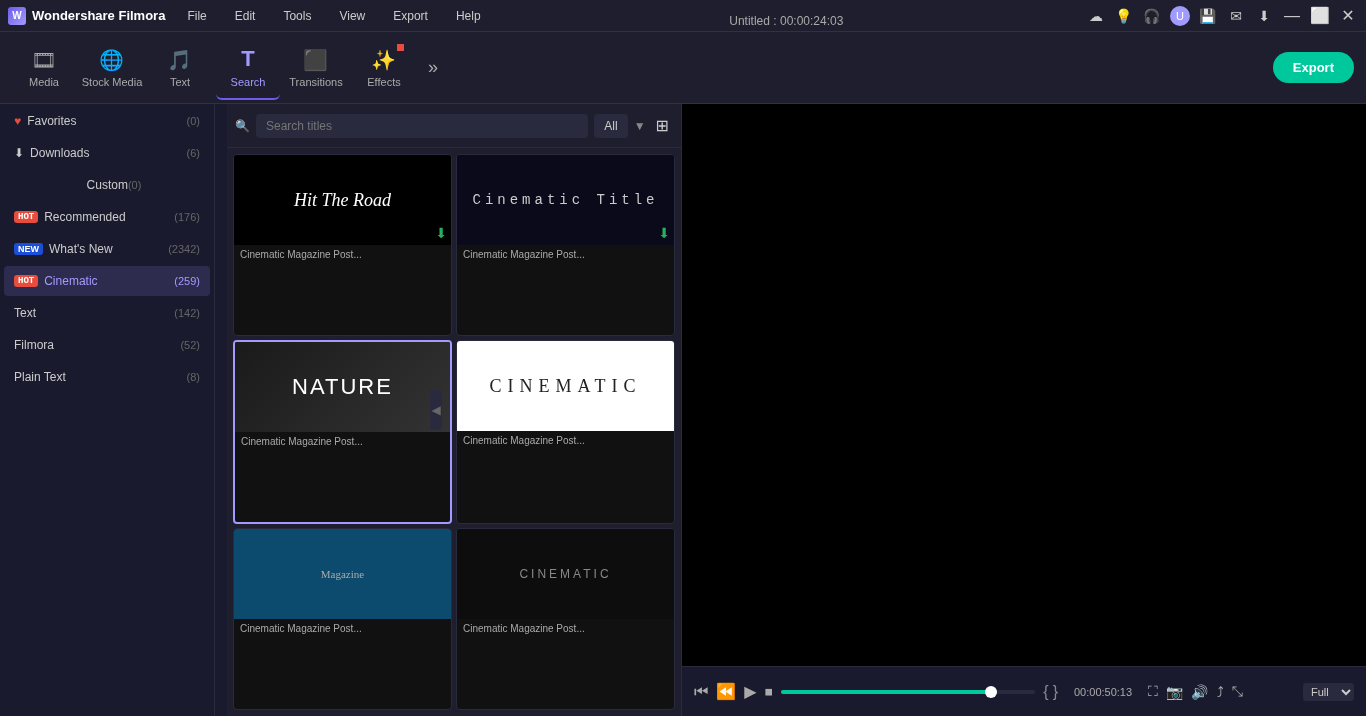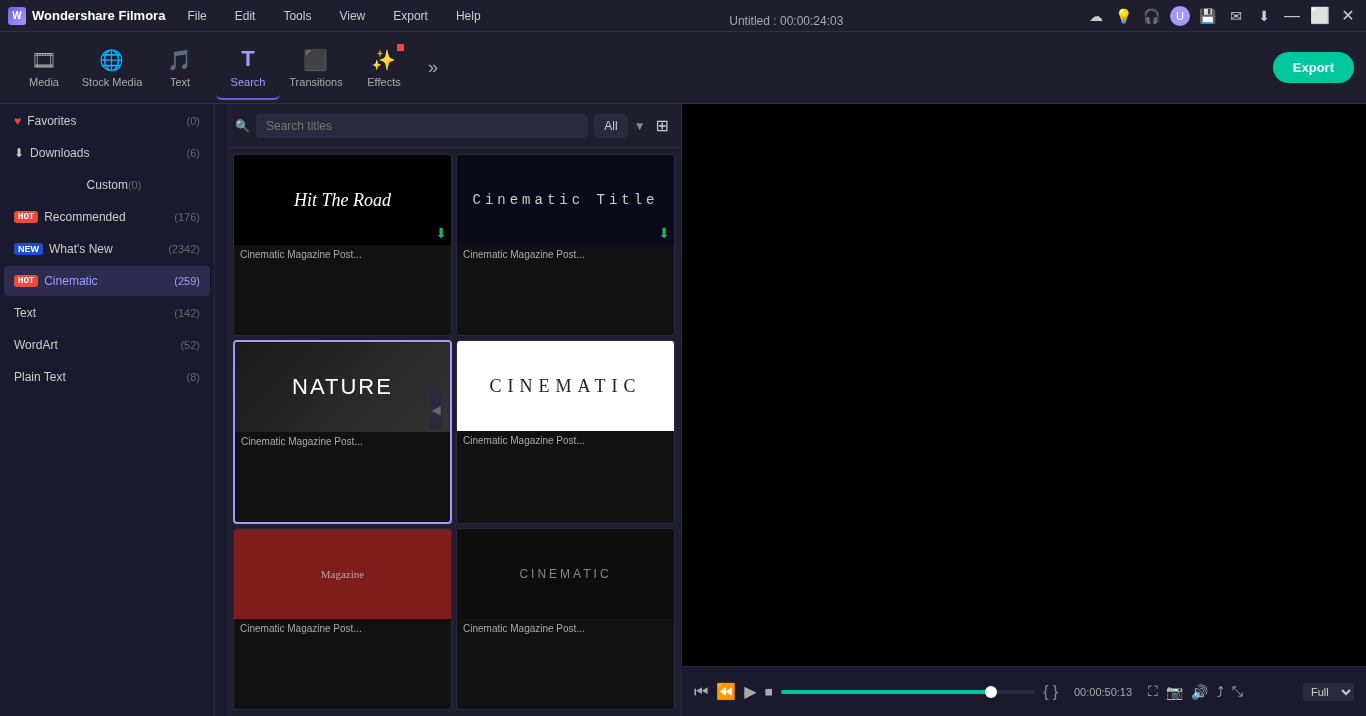--- a/index.html
+++ b/index.html
@@ -185,21 +185,21 @@
       <span class="sidebar-count" style="color:#a29bfe;">(259)</span>
     </div>
     <div class="sidebar-item">
       <div class="sidebar-item-left">
         <span>Text</span>
       </div>
       <span class="sidebar-count">(142)</span>
     </div>
     <div class="sidebar-item">
       <div class="sidebar-item-left">
-        <span>WordArt</span>
+        <span>Filmora</span>
       </div>
       <span class="sidebar-count">(52)</span>
     </div>
     <div class="sidebar-item">
       <div class="sidebar-item-left">
         <span>Plain Text</span>
       </div>
       <span class="sidebar-count">(8)</span>
     </div>
   </div>
@@ -240,21 +240,21 @@
       </div>
 
       <div class="title-card">
         <div class="title-card-img card-cinematic-white">
           <span class="title-text-cinematic-white">CINEMATIC</span>
         </div>
         <div class="title-card-name">Cinematic Magazine Post...</div>
       </div>
 
       <div class="title-card">
-        <div class="title-card-img" style="background:#7f1d1d;">
+        <div class="title-card-img" style="background:#0c4a6e;">
           <span style="color:#aaa;font-size:11px;font-family:Georgia,serif;">Magazine</span>
         </div>
         <div class="title-card-name">Cinematic Magazine Post...</div>
       </div>
 
       <div class="title-card">
         <div class="title-card-img" style="background:#0d0d0d;">
           <span style="color:#888;font-size:12px;letter-spacing:3px;">CINEMATIC</span>
         </div>
         <div class="title-card-name">Cinematic Magazine Post...</div>

